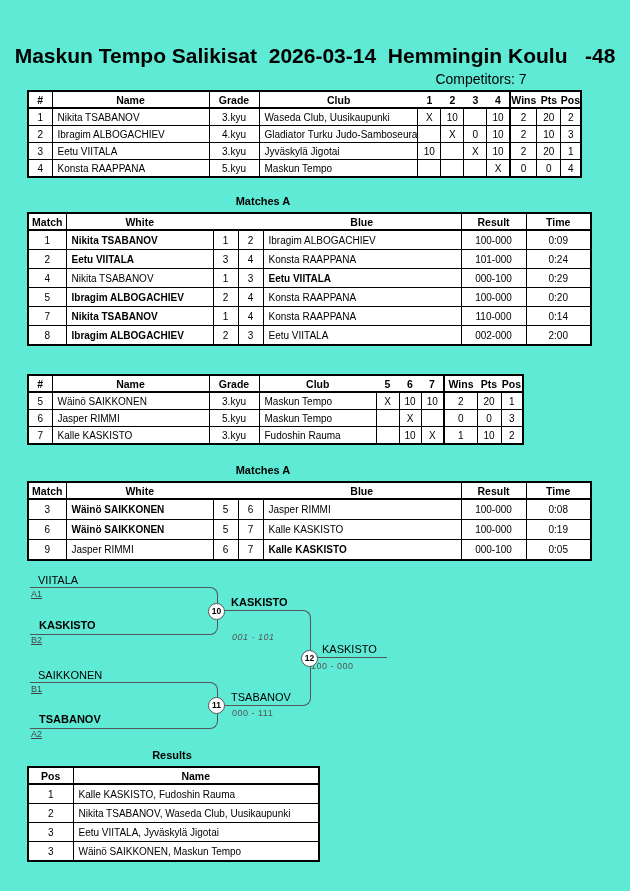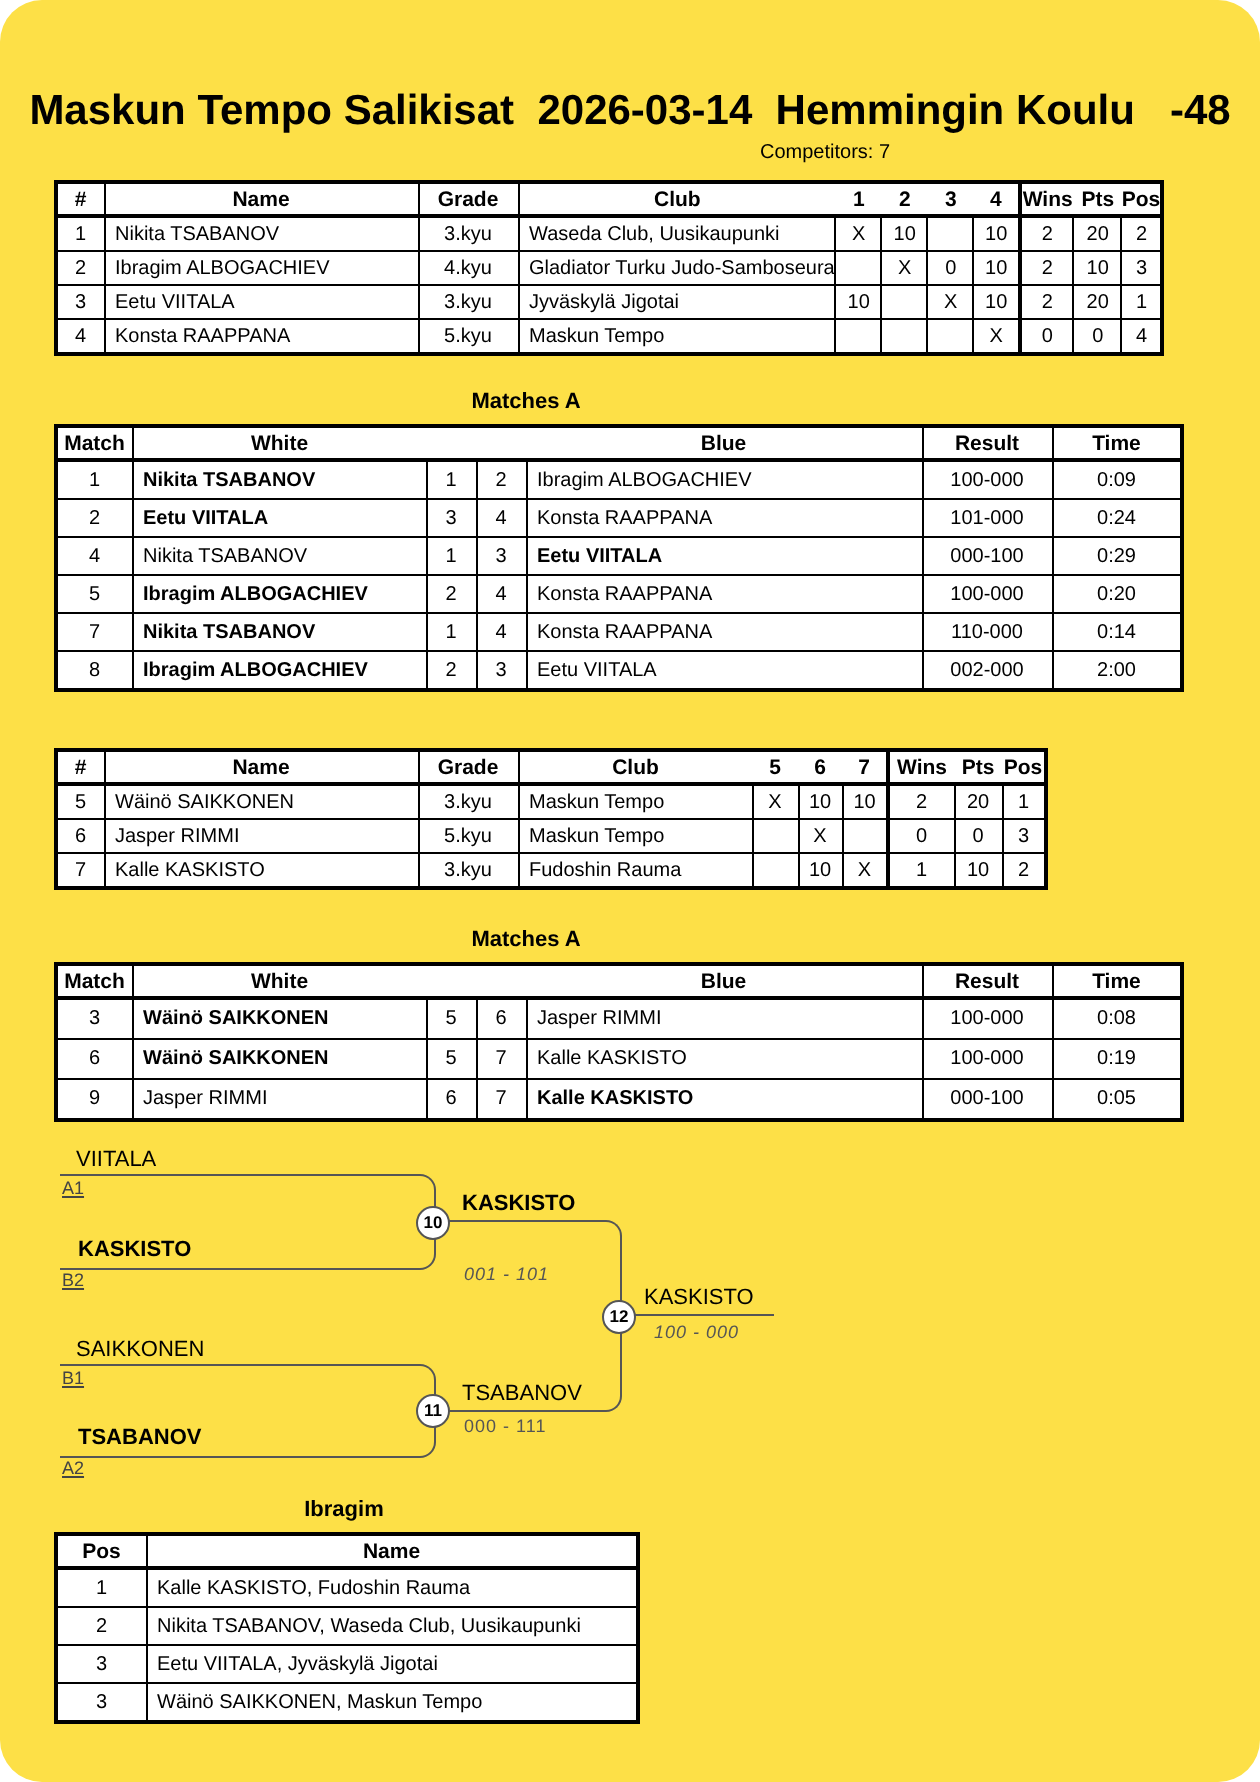--- a/index.html
+++ b/index.html
@@ -1,21 +1,21 @@
 <!DOCTYPE html>
 <html><head>
 <meta charset="utf-8">
 <style>
   html,body{margin:0;padding:0;background:#fff;}
-  #page{position:relative;width:630px;height:891px;background:#fde047;
-        font-family:"Liberation Sans",sans-serif;color:#000;overflow:hidden;border-radius:21px;}
+  #page{position:relative;width:630px;height:891px;background:#5eead4;
+        font-family:"Liberation Sans",sans-serif;color:#000;overflow:hidden;}
   .abs{position:absolute;}
   .title{top:44px;left:0;width:630px;text-align:center;font-size:21px;font-weight:bold;white-space:pre;}
   .sect{font-size:11px;font-weight:bold;text-align:center;}
-  .count{font-size:10px;text-align:left;}
+  .count{font-size:14px;text-align:center;}
   table.grid{border-collapse:collapse;table-layout:fixed;font-size:10px;border:2px solid #000;background:#fff;}
   table.grid th,table.grid td{border:1px solid #000;padding:0;white-space:nowrap;overflow:visible;}
   table.grid th{border-bottom:2px solid #000;font-size:10.5px;font-weight:bold;height:15px;text-align:center;}
   table.grid td{height:16px;}
   table.rh19 td{height:18px;}
   table.rh20 td{height:19px;}
   .c{text-align:center;}
   .l{text-align:left;padding-left:5px!important;}
   .b{font-weight:bold;}
   .thickL{border-left:2px solid #000!important;}
@@ -342,24 +342,24 @@
     <div class="bname" style="left:38px;top:669px;">SAIKKONEN</div>
     <div class="bseed" style="left:31px;top:684px;">B1</div>
     <div class="bname b" style="left:39px;top:713px;">TSABANOV</div>
     <div class="bseed" style="left:31px;top:729px;">A2</div>
     <div class="bcirc" style="left:208px;top:697px;">11</div>
     <div class="bname" style="left:231px;top:691px;">TSABANOV</div>
     <div class="bscore" style="left:232px;top:708px;">000 - 111</div>
 
     <div class="bcirc" style="left:301px;top:650px;">12</div>
     <div class="bname" style="left:322px;top:643px;">KASKISTO</div>
-    <div class="bscore" style="left:327px;top:661px;font-style:italic;">100 - 000</div>
+    <div class="bscore" style="left:311px;top:661px;">100 - 000</div>
   </div>
 
-  <div class="abs sect" style="top:749px;left:0;width:344px;">Ibragim</div>
+  <div class="abs sect" style="top:749px;left:0;width:344px;">Results</div>
   <table class="grid rh19 abs" id="tbl-results" style="top:766px;left:27px;">
       <colgroup>
         <col style="width: 45px;">
         <col style="width: 246px;">
       </colgroup>
       <thead>
         <tr>
           <th>Pos</th>
           <th>Name</th>
         </tr>

